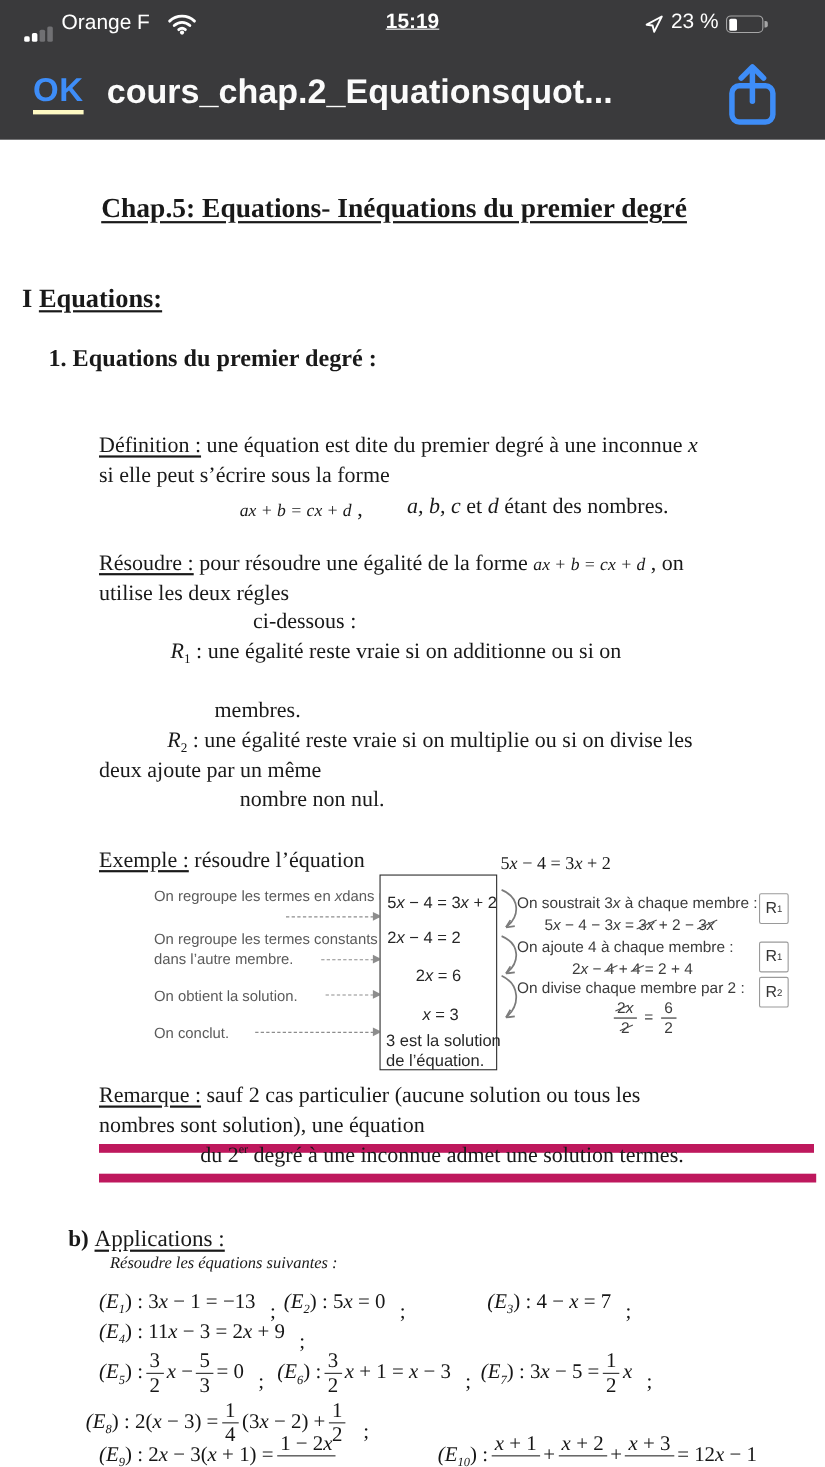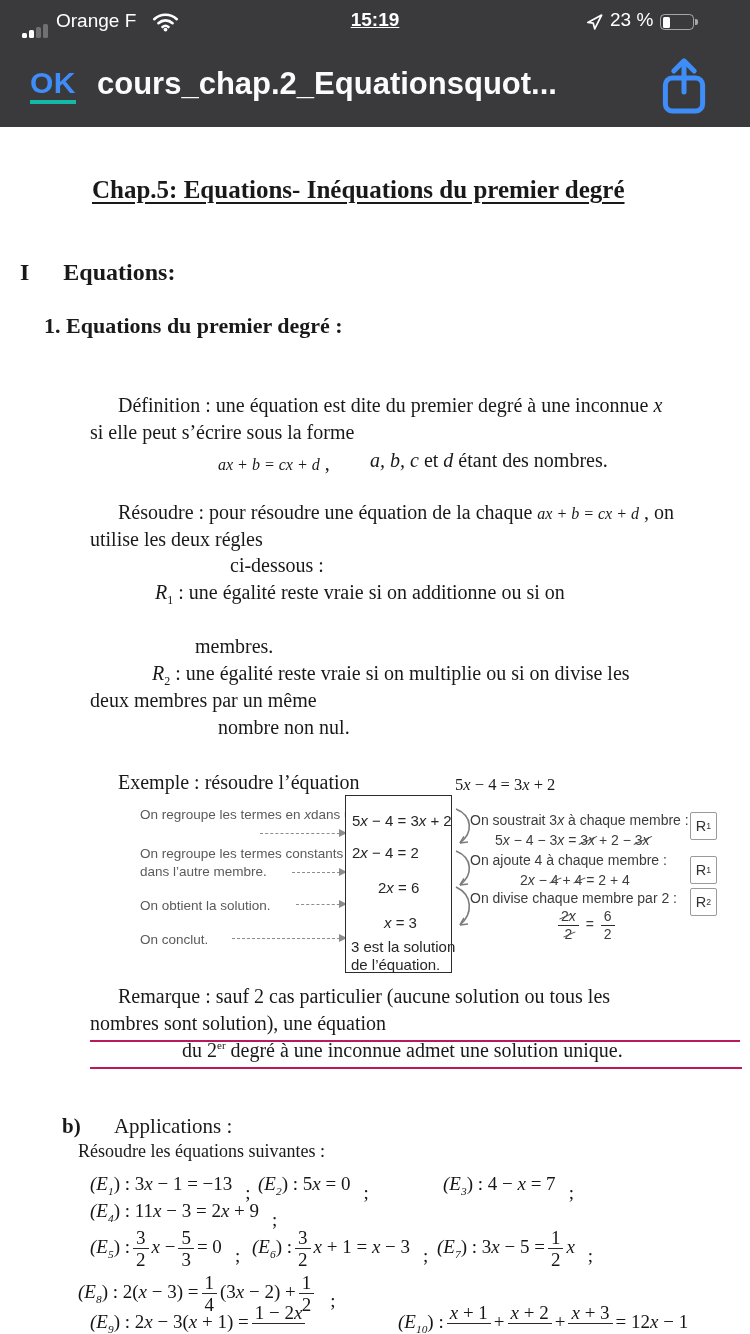--- a/index.html
+++ b/index.html
@@ -16,37 +16,37 @@
   .carrier { position:absolute; left:56px; top:10px; font-size:19px; }
   .wifi { position:absolute; left:152px; top:12px; }
   .clock { position:absolute; left:50%; transform:translateX(-50%); top:9px; font-size:19px; font-weight:bold;text-decoration:underline; }
   .loc { position:absolute; left:585px; top:12px; }
   .pct { position:absolute; left:610px; top:9px; font-size:19px; }
   .batt { position:absolute; left:660px; top:14px; width:34px; height:16px; border:1.5px solid rgba(255,255,255,.55); border-radius:4.5px; padding:1.5px; }
   .batt i { display:block; width:7px; height:100%; background:#fff; border-radius:1.5px; }
   .battnub { position:absolute; left:695px; top:19px; width:3px; height:6px; background:rgba(255,255,255,.55); border-radius:0 2px 2px 0; }
 
   .navbar { top:44px; height:83px; }
-  .okbtn { position:absolute; left:30px; top:22px; font-size:30px; font-weight:bold; color:#3e8df8; border-bottom:4px solid #14b8a6; line-height:34px; padding-bottom:0; letter-spacing:.5px; cursor:pointer; }
+  .okbtn { position:absolute; left:30px; top:22px; font-size:30px; font-weight:bold; color:#3e8df8; border-bottom:4px solid #fef9c3; line-height:34px; padding-bottom:0; letter-spacing:.5px; cursor:pointer; }
   .navtitle { position:absolute; left:97px; top:22px; width:545px; font-size:31px; font-weight:bold; color:#fbfbfb; white-space:nowrap; overflow:hidden; }
   .share { position:absolute; left:657px; top:13px; cursor:pointer; }
 
   
   .page { position:absolute; top:127px; left:0; width:750px; height:1207px; background:#fff; overflow:hidden; color:#191919; }
   .ln { position:absolute; white-space:nowrap; font-size:20px; }
-  .u { text-underline-offset:3px; text-decoration-thickness:1.5px;margin-left:28px; }
+  .u { text-decoration:underline; text-underline-offset:3px; text-decoration-thickness:1.5px; }
   .b { font-weight:bold; }
   .ttl { font-size:25px; font-weight:bold; text-decoration:underline; text-underline-offset:4px; text-decoration-thickness:2px; }
   .h1 { font-size:24px; font-weight:bold; }
   .h2 { font-size:22px; font-weight:bold; }
   .smath { font-style:italic; font-size:16px; }
   .mx i { font-style:italic; }
   sub { font-size:.6em; }
   sup { font-size:.55em; }
-  .rul { border-bottom:2px solid #be185d; padding-bottom:5px; }
+  .rul { border-bottom:8px solid #be185d; padding-bottom:5px; }
 
   
   .dg { position:absolute; top:655px; left:0; width:750px; height:210px; font-family:"Liberation Sans", sans-serif; }
   .lbl { position:absolute; font-size:13.5px; line-height:18px; color:#5a5a5a; white-space:nowrap; }
   .arr { position:absolute; height:0; border-top:1.4px dashed #8d8d8d; }
   .arr::after { content:""; position:absolute; right:-2px; top:-5.2px; width:0; height:0; border-left:8px solid #8d8d8d; border-top:4.5px solid transparent; border-bottom:4.5px solid transparent; }
   .dbox { position:absolute; left:345px; top:13px; width:107px; height:178px; border:1.5px solid #2c2c2c; background:#fff; }
   .bl { position:absolute; font-size:15px; color:#262626; white-space:nowrap; }
   .curve { position:absolute; }
   .rt { position:absolute; font-size:14px; color:#3c3c3c; white-space:nowrap; }
@@ -114,29 +114,29 @@
   <div class="ln h1" style="left:20px; top:132px;"><span>I </span><span class="u">Equations:</span></div>
 
   <div class="ln h2" style="left:44px; top:186px;">1. Equations du premier degré :</div>
 
 
   <div class="ln" style="left:90px; top:267px;"><span class="u">Définition :</span><span> une équation est dite du premier degré à une inconnue </span><i>x</i></div>
   <div class="ln" style="left:90px; top:294px;">si elle peut s’écrire sous la forme</div>
   <div class="ln" style="left:218px; top:325px;"><span class="smath">ax + b = cx + d</span><span> ,</span></div>
   <div class="ln" style="left:370px; top:322px;"><i>a, b, c</i><span> et </span><i>d</i><span> étant des nombres.</span></div>
 
-  <div class="ln" style="left:90px; top:374px;"><span class="u">Résoudre :</span><span> pour résoudre une équation de la chaque </span><span class="smath">ax + b = cx + d</span><span> , on</span></div>
+  <div class="ln" style="left:90px; top:374px;"><span class="u">Résoudre :</span><span> pour résoudre une égalité de la forme </span><span class="smath">ax + b = cx + d</span><span> , on</span></div>
   <div class="ln" style="left:90px; top:401px;">utilise les deux régles</div>
   <div class="ln" style="left:230px; top:427px;">ci-dessous :</div>
 
   <div class="ln" style="left:155px; top:454px;"><i>R</i><sub>1</sub><span> : une égalité reste vraie si on additionne ou si on</span></div>
   <div class="ln" style="left:195px; top:508px;">membres.</div>
 
   <div class="ln" style="left:152px; top:535px;"><i>R</i><sub>2</sub><span> : une égalité reste vraie si on multiplie ou si on divise les</span></div>
-  <div class="ln" style="left:90px; top:562px;">deux membres par un même</div>
+  <div class="ln" style="left:90px; top:562px;">deux ajoute par un même</div>
   <div class="ln" style="left:218px; top:589px;">nombre non nul.</div>
 
   <div class="ln" style="left:90px; top:644px;"><span class="u">Exemple :</span><span> résoudre l’équation</span></div>
   <div class="ln mx" style="left:455px; top:648px; font-size:16.5px;">5<i>x</i> − 4 = 3<i>x</i> + 2</div>
 
   <div class="dg">
     <div class="lbl mx" style="left:140px; top:24px;">On regroupe les termes en <i>x</i>dans un membre.</div>
     <div class="arr" style="left:260px; top:51px; width:85px;"></div>
 
     <div class="lbl" style="left:140px; top:63px;"><span>On regroupe les termes constants</span><br><span>dans l’autre membre.</span></div>
@@ -187,24 +187,24 @@
         <sub>1</sub>
       </div>
     <div class="rq" style="top:106px;">
         <span>R</span>
         <sub>2</sub>
       </div>
   </div>
 
   <div class="ln" style="left:90px; top:858px;"><span class="u">Remarque :</span><span> sauf 2 cas particulier (aucune solution ou tous les</span></div>
   <div class="ln rul" style="left:90px; top:885px; width:650px;">nombres sont solution), une équation</div>
-  <div class="ln rul" style="left:90px; top:912px; width:652px; padding-left:92px;"><span>du 2</span><sup>er</sup><span> degré à une inconnue admet une solution unique.</span></div>
+  <div class="ln rul" style="left:90px; top:912px; width:652px; padding-left:92px;"><span>du 2</span><sup>er</sup><span> degré à une inconnue admet une solution termes.</span></div>
 
   <div class="ln" style="left:62px; top:987px; font-size:21px;"><span class="b">b) </span><span class="u">Applications :</span></div>
-  <div class="ln" style="left:78px; top:1014px; font-size:18px;">Résoudre les équations suivantes :</div>
+  <div class="ln" style="left:100px; top:1014px; font-size:15px;font-style:italic;">Résoudre les équations suivantes :</div>
 
   <div class="eq" style="left:90px; top:1046px;"><span class="el"><span>(</span><span>E</span><sub>1</sub></span><span>) :</span> <span class="mx">3<i>x</i> − 1 = −13</span><span class="semi">;</span></div>
   <div class="eq" style="left:258px; top:1046px;"><span class="el"><span>(</span><span>E</span><sub>2</sub></span><span>) :</span> <span class="mx">5<i>x</i> = 0</span><span class="semi">;</span></div>
   <div class="eq" style="left:443px; top:1046px;"><span class="el"><span>(</span><span>E</span><sub>3</sub></span><span>) :</span> <span class="mx">4 − <i>x</i> = 7</span><span class="semi">;</span></div>
 
   <div class="eq" style="left:90px; top:1073px;"><span class="el"><span>(</span><span>E</span><sub>4</sub></span><span>) :</span> <span class="mx">11<i>x</i> − 3 = 2<i>x</i> + 9</span><span class="semi">;</span></div>
 
   <div class="eq" style="left:90px; top:1100px;"><span class="el"><span>(</span><span>E</span><sub>5</sub></span><span>) :</span><span class="fr"><span class="n">3</span><span class="d">2</span></span><span class="mx"><i>x</i> −</span><span class="fr"><span class="n">5</span><span class="d">3</span></span><span>= 0</span><span class="semi">;</span></div>
 
   <div class="eq" style="left:252px; top:1100px;"><span class="el"><span>(</span><span>E</span><sub>6</sub></span><span>) :</span><span class="fr"><span class="n">3</span><span class="d">2</span></span><span class="mx"><i>x</i> + 1 = <i>x</i> − 3</span><span class="semi">;</span></div>

